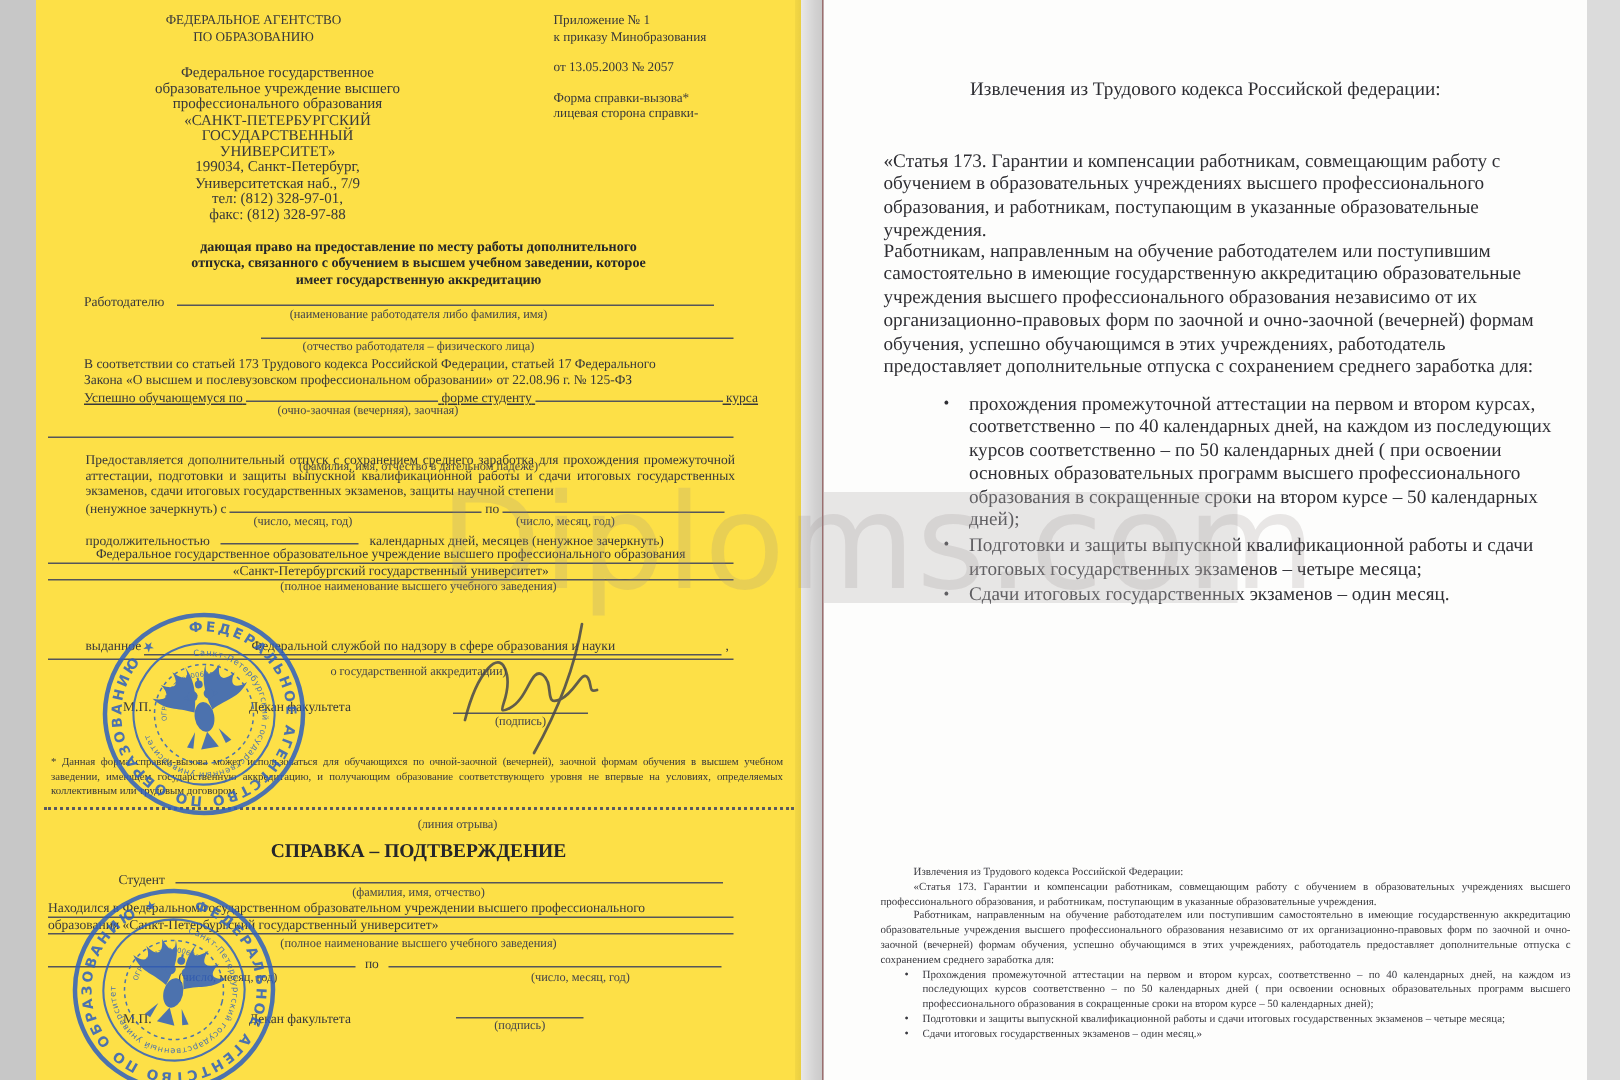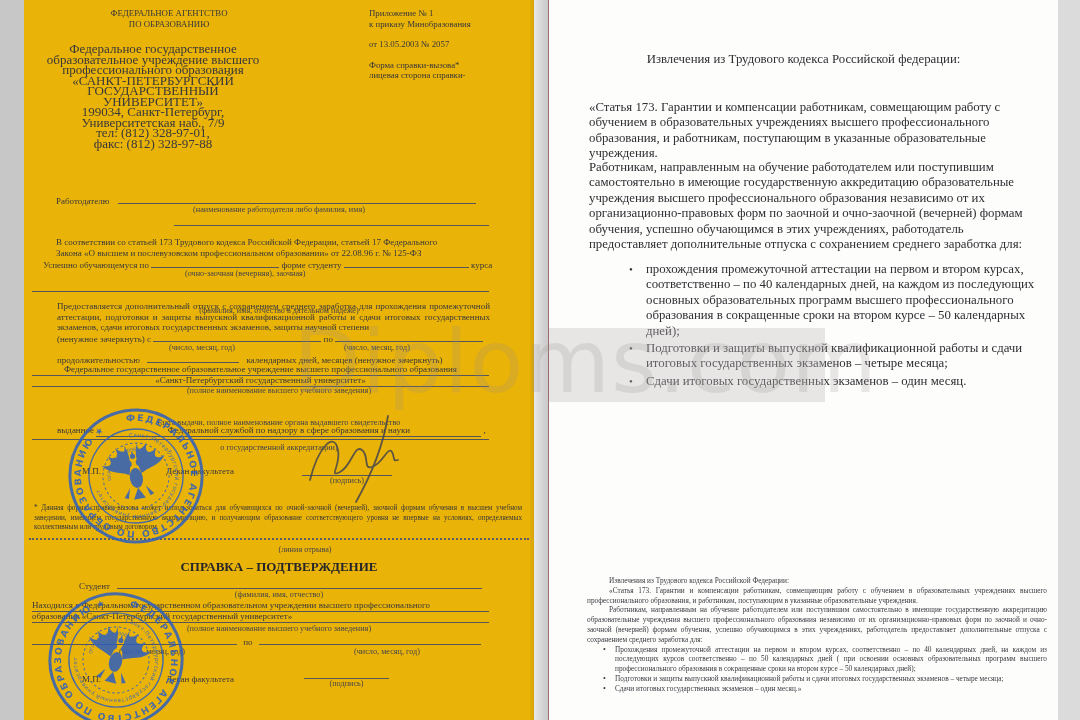--- a/index.html
+++ b/index.html
@@ -1,20 +1,20 @@
 <!DOCTYPE html>
 <html><head>
 <meta charset="utf-8">
 <style>
   html,body{margin:0;padding:0;background:#9c9c9c;}
   .scan{position:relative;width:1080px;height:720px;overflow:hidden;background:#fbfafa;
         font-family:"Liberation Serif","DejaVu Serif",serif;color:#38383b;}
   .edge-l{position:absolute;left:0;top:0;width:24px;height:720px;background:#c7c7c7;}
   .edge-r{position:absolute;left:1058px;top:0;width:22px;height:720px;background:#dbdbdb;}
-  .page-l{position:absolute;left:24px;top:0;width:510px;height:720px;background:#eab308;}
+  .page-l{position:absolute;left:24px;top:0;width:510px;height:720px;background:#fde047;}
   .page-r{position:absolute;left:549px;top:0;width:509px;height:720px;background:#fdfdfc;}
   .seam{position:absolute;left:530px;top:0;width:19px;height:720px;
         background:linear-gradient(to right,rgba(0,0,0,0.04),rgba(0,0,0,0.16) 70%,rgba(0,0,0,0.20));}
   .seam-line{position:absolute;left:548px;top:0;width:1px;height:720px;background:#9b6f6f;}
   .al{position:absolute;white-space:nowrap;font-size:9px;line-height:10.5px;}
   .wrapln{white-space:normal;}
   .c{text-align:center;}
   .b{font-weight:bold;color:#26262a;}
   .hint{font-size:8.2px;color:#44444a;}
   .blank{display:inline-block;border-bottom:1px solid #55555a;height:8px;vertical-align:baseline;}
@@ -43,21 +43,21 @@
 <div class="scan">
   <div class="edge-l"></div>
   <div class="edge-r"></div>
 
   <div class="page-l">
 
     <div class="al c" style="left:20px;top:8px;width:250px;font-size:8.8px;">
       <div>ФЕДЕРАЛЬНОЕ АГЕНТСТВО</div>
       <div>ПО ОБРАЗОВАНИЮ</div>
     </div>
-    <div class="al c" style="left:4px;top:44px;width:250px;font-size:13px;">
+    <div class="al c" style="left:36px;top:44px;width:250px;font-size:10px;">
       <div>Федеральное государственное</div>
       <div>образовательное учреждение высшего</div>
       <div>профессионального образования</div>
       <div>«САНКТ-ПЕТЕРБУРГСКИЙ</div>
       <div>ГОСУДАРСТВЕННЫЙ</div>
       <div>УНИВЕРСИТЕТ»</div>
       <div>199034, Санкт-Петербург,</div>
       <div>Университетская наб., 7/9</div>
       <div>тел: (812) 328-97-01,</div>
       <div>факс: (812) 328-97-88</div>
@@ -65,32 +65,38 @@
     <div class="al" style="left:345px;top:8px;font-size:8.8px;">
       <div>Приложение № 1</div>
       <div>к приказу Минобразования</div>
       <div style="height:10px;"></div>
       <div>от 13.05.2003 № 2057</div>
       <div style="height:10px;"></div>
       <div>Форма справки-вызова*</div>
       <div>лицевая сторона справки-</div>
     </div>
 
+    <div class="al c b" style="left:0;top:160px;width:510px;font-size:9.4px;line-height:11px;">
+      <div>дающая право на предоставление по месту работы дополнительного</div>
+      <div>отпуска, связанного с обучением в высшем учебном заведении, которое</div>
+      <div>имеет государственную аккредитацию</div>
+    </div>
 
     <div class="al" style="left:32px;top:195px;">
       <span>Работодателю</span>
       <span class="blank" style="width:358px;margin-left:6px;"></span>
     </div>
     <div class="al c hint" style="left:0;top:205px;width:510px;">(наименование работодателя либо фамилия, имя)</div>
     <div class="al" style="left:150px;top:217px;"><span class="blank" style="width:315px;"></span></div>
+    <div class="al c hint" style="left:0;top:226px;width:510px;">(отчество работодателя – физического лица)</div>
 
     <div class="al" style="left:32px;top:237px;">В соответствии со статьей 173 Трудового кодекса Российской Федерации, статьей 17 Федерального</div>
     <div class="al" style="left:32px;top:248px;">Закона «О высшем и послевузовском профессиональном образовании» от 22.08.96 г. № 125-ФЗ</div>
 
-    <div class="al" style="left:19px;top:259px;">
+    <div class="al" style="left:32px;top:259px;text-decoration:underline;">
       <span>Успешно обучающемуся по</span>
       <span class="blank" style="width:128px;"></span>
       <span>форме студенту</span>
       <span class="blank" style="width:125px;"></span>
       <span>курса</span>
     </div>
     <div class="al hint" style="left:125px;top:269px;padding-left:36px;">(очно-заочная (вечерняя), заочная)</div>
 
     <div class="al" style="left:8px;top:283px;"><span class="blank" style="width:457px;"></span></div>
     <div class="al c hint" style="left:0;top:291px;width:510px;margin-top:15px;">(фамилия, имя, отчество в дательном падеже)</div>
@@ -118,21 +124,20 @@
 
     <div class="al c ul" style="left:8px;top:364px;width:457px;">Федеральное государственное образовательное учреждение высшего профессионального образования</div>
     <div class="al c ul" style="left:8px;top:375px;width:457px;">«Санкт-Петербургский государственный университет»</div>
     <div class="al c hint" style="left:0;top:386px;width:510px;">(полное наименование высшего учебного заведения)</div>
 
     <div class="al" style="left:33px;top:408px;">
       <span>выданное</span>
       <span class="fill" style="width:385px;margin-top:17px;">Федеральной службой по надзору в сфере образования и науки</span>
       <span>,</span>
     </div>
-    <div class="al c hint" style="left:0;top:418px;width:510px;">(дата выдачи, полное наименование органа выдавшего свидетельство</div>
     <div class="al" style="left:8px;top:439px;width:457px;border-top:1px solid #55555a;height:0;"></div>
     <div class="al c hint" style="left:0;top:443px;width:510px;">о государственной аккредитации)</div>
 
     <div class="al" style="left:58px;top:466px;">М.П.</div>
     <div class="al" style="left:142px;top:466px;">Декан факультета</div>
     <div class="al c hint" style="left:278px;top:475px;width:90px;border-top:1px solid #55555a;">(подпись)</div>
 
     <div class="al wrapln just" style="left:10px;top:504px;width:488px;font-size:7.2px;line-height:9.6px;">* Данная форма справки-вызова может использоваться для обучающихся по очной-заочной (вечерней), заочной формам обучения в высшем учебном заведении, имеющем государственную аккредитацию, и получающим образование соответствующего уровня не впервые на условиях, определяемых коллективным или трудовым договором.</div>
 
     <div class="dots" style="left:5px;top:538px;width:500px;"></div>
@@ -194,20 +199,21 @@
       <div>организационно-правовых форм по заочной и очно-заочной (вечерней) формам</div>
       <div>обучения, успешно обучающимся в этих учреждениях, работодатель</div>
       <div>предоставляет дополнительные отпуска с сохранением среднего заработка для:</div>
     </div>
 
     <div class="al rp" style="left:76px;top:262px;">
       <div class="bullet-row">
         <span class="bdot">•</span>
         <div>прохождения промежуточной аттестации на первом и втором курсах,</div>
         <div>соответственно – по 40 календарных дней, на каждом из последующих</div>
+        <div>курсов соответственно – по 50 календарных дней ( при освоении</div>
         <div>основных образовательных программ высшего профессионального</div>
         <div>образования в сокращенные сроки на втором курсе – 50 календарных</div>
         <div>дней);</div>
       </div>
       <div class="bullet-row" style="margin-top:2px;">
         <span class="bdot">•</span>
         <div>Подготовки и защиты выпускной квалификационной работы и сдачи</div>
         <div>итоговых  государственных экзаменов – четыре месяца;</div>
       </div>
       <div class="bullet-row" style="margin-top:2px;">

